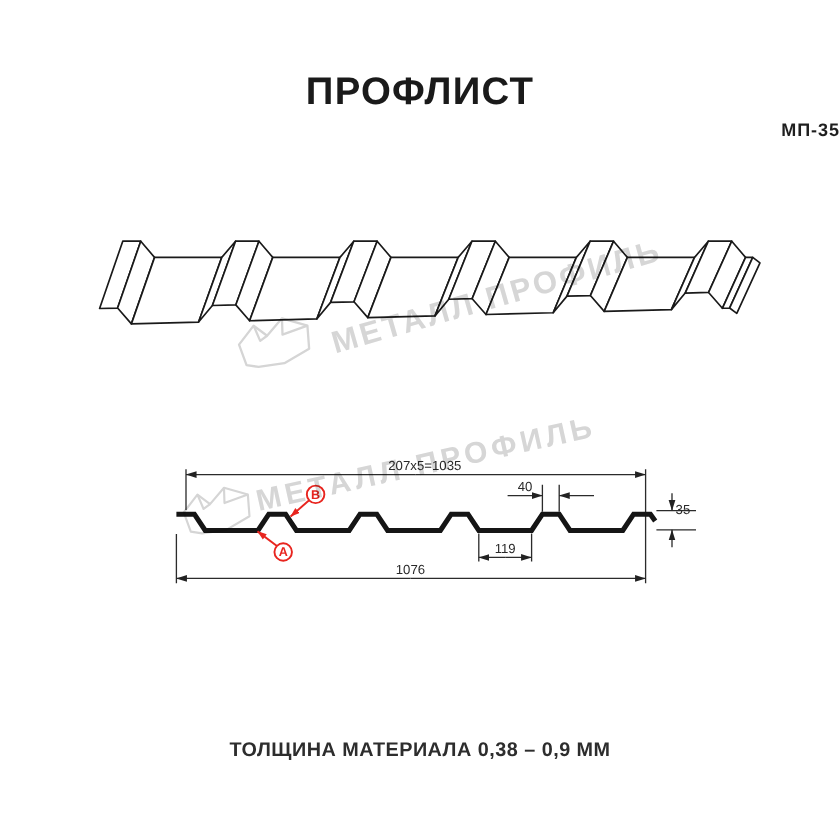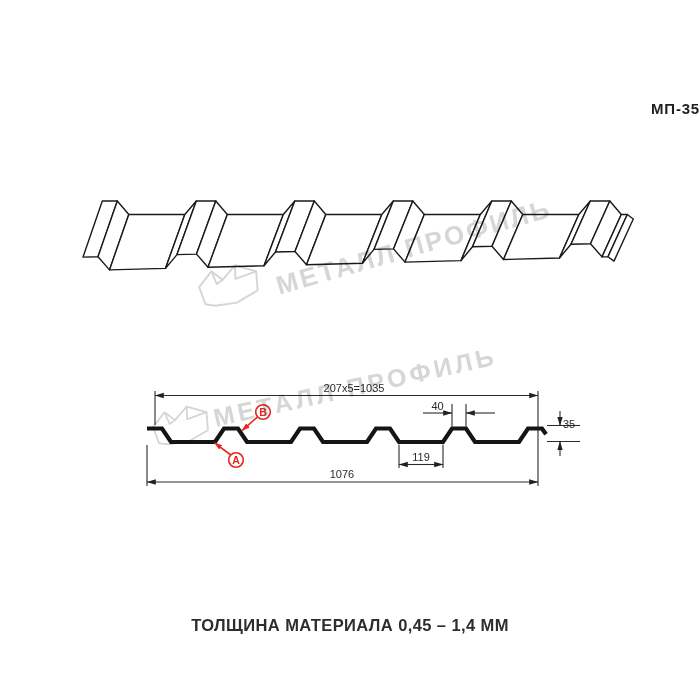--- a/index.html
+++ b/index.html
@@ -29,20 +29,21 @@
   .wmlogo{position:absolute;mix-blend-mode:multiply;z-index:6;pointer-events:none;}
   #logo1{left:198px;top:264px;}
   #logo2{left:152px;top:404px;}
   .wmlogo path{fill:none;stroke:#d5d5d5;stroke-width:3;stroke-linejoin:round;}
 </style>
 </head>
 <body>
 
 <div class="page">
 
+  <div class="title">ПРОФЛИСТ</div>
   <div class="subtitle">МП-35</div>
 
   <svg id="svg3d" class="layer" width="585" height="100" viewBox="0 0 585 100">
     <g id="g3d">
         <path d="M23.0,74.1 L38.0,73.7 L57.3,18 L42.3,18 Z"></path>
         <path d="M38.0,73.7 L49.5,86.9 L68.8,31.5 L57.3,18 Z"></path>
         <path d="M49.5,86.9 L105.5,85.4 L124.8,31.5 L68.8,31.5 Z"></path>
         <path d="M105.5,85.4 L117.0,71.6 L136.3,18 L124.8,31.5 Z"></path>
         <path d="M117.0,71.6 L136.5,71.1 L155.8,18 L136.3,18 Z"></path>
         <path d="M136.5,71.1 L148.0,84.3 L167.3,31.5 L155.8,18 Z"></path>
@@ -133,14 +134,14 @@
       <text class="redtxt" x="133" y="37.7" text-anchor="middle">В</text>
     </g>
   </svg>
 
   <svg id="logo2" class="wmlogo" width="60" height="42" viewBox="0 0 100 64" style="transform:rotate(-10deg);">
     <path d="M7,55 L2,27 L25,6 L40,22 L63,3 L94,18 L91,48 L56,61 L22,60 Z"></path>
     <path d="M25,6 L30,27 L40,22 M63,3 L60,24 L94,18"></path>
   </svg>
   <div id="wm2" class="wm">МЕТАЛЛ ПРОФИЛЬ</div>
 
-  <div class="footer">ТОЛЩИНА МАТЕРИАЛА 0,45 – 1,4 ММ</div>
+  <div class="footer">ТОЛЩИНА МАТЕРИАЛА 0,38 – 0,9 ММ</div>
 </div>
 
 </body></html>

